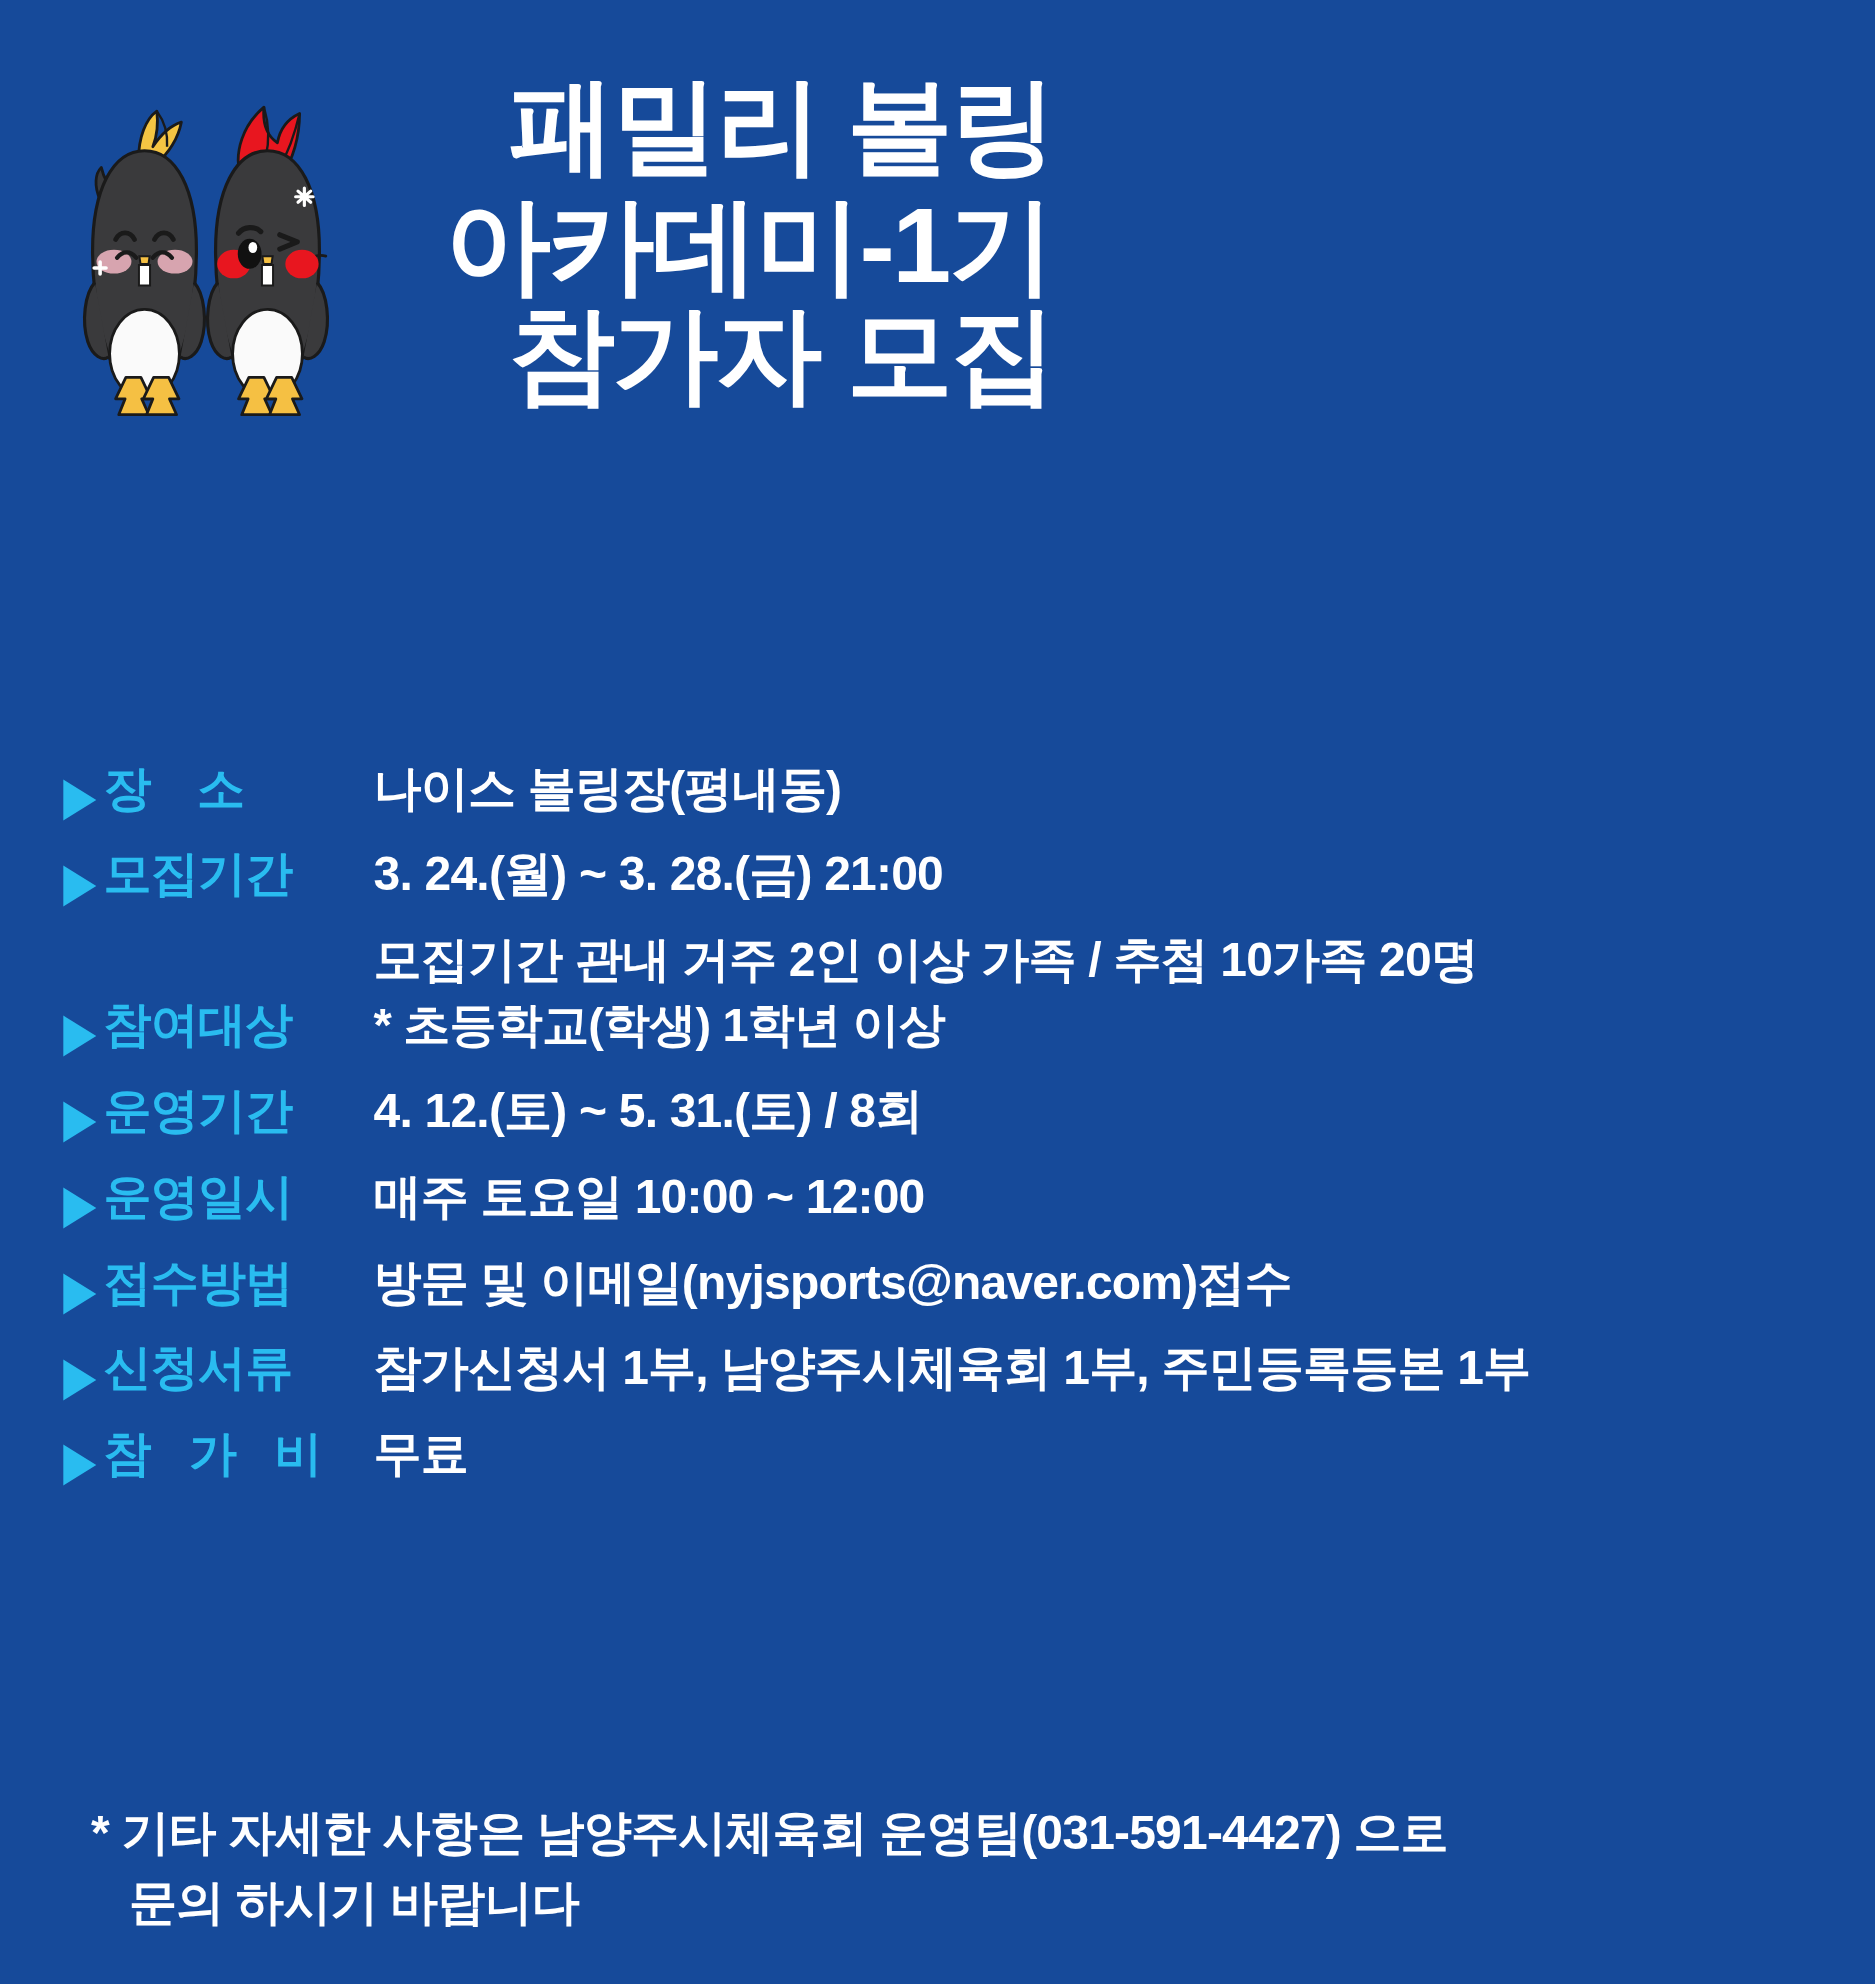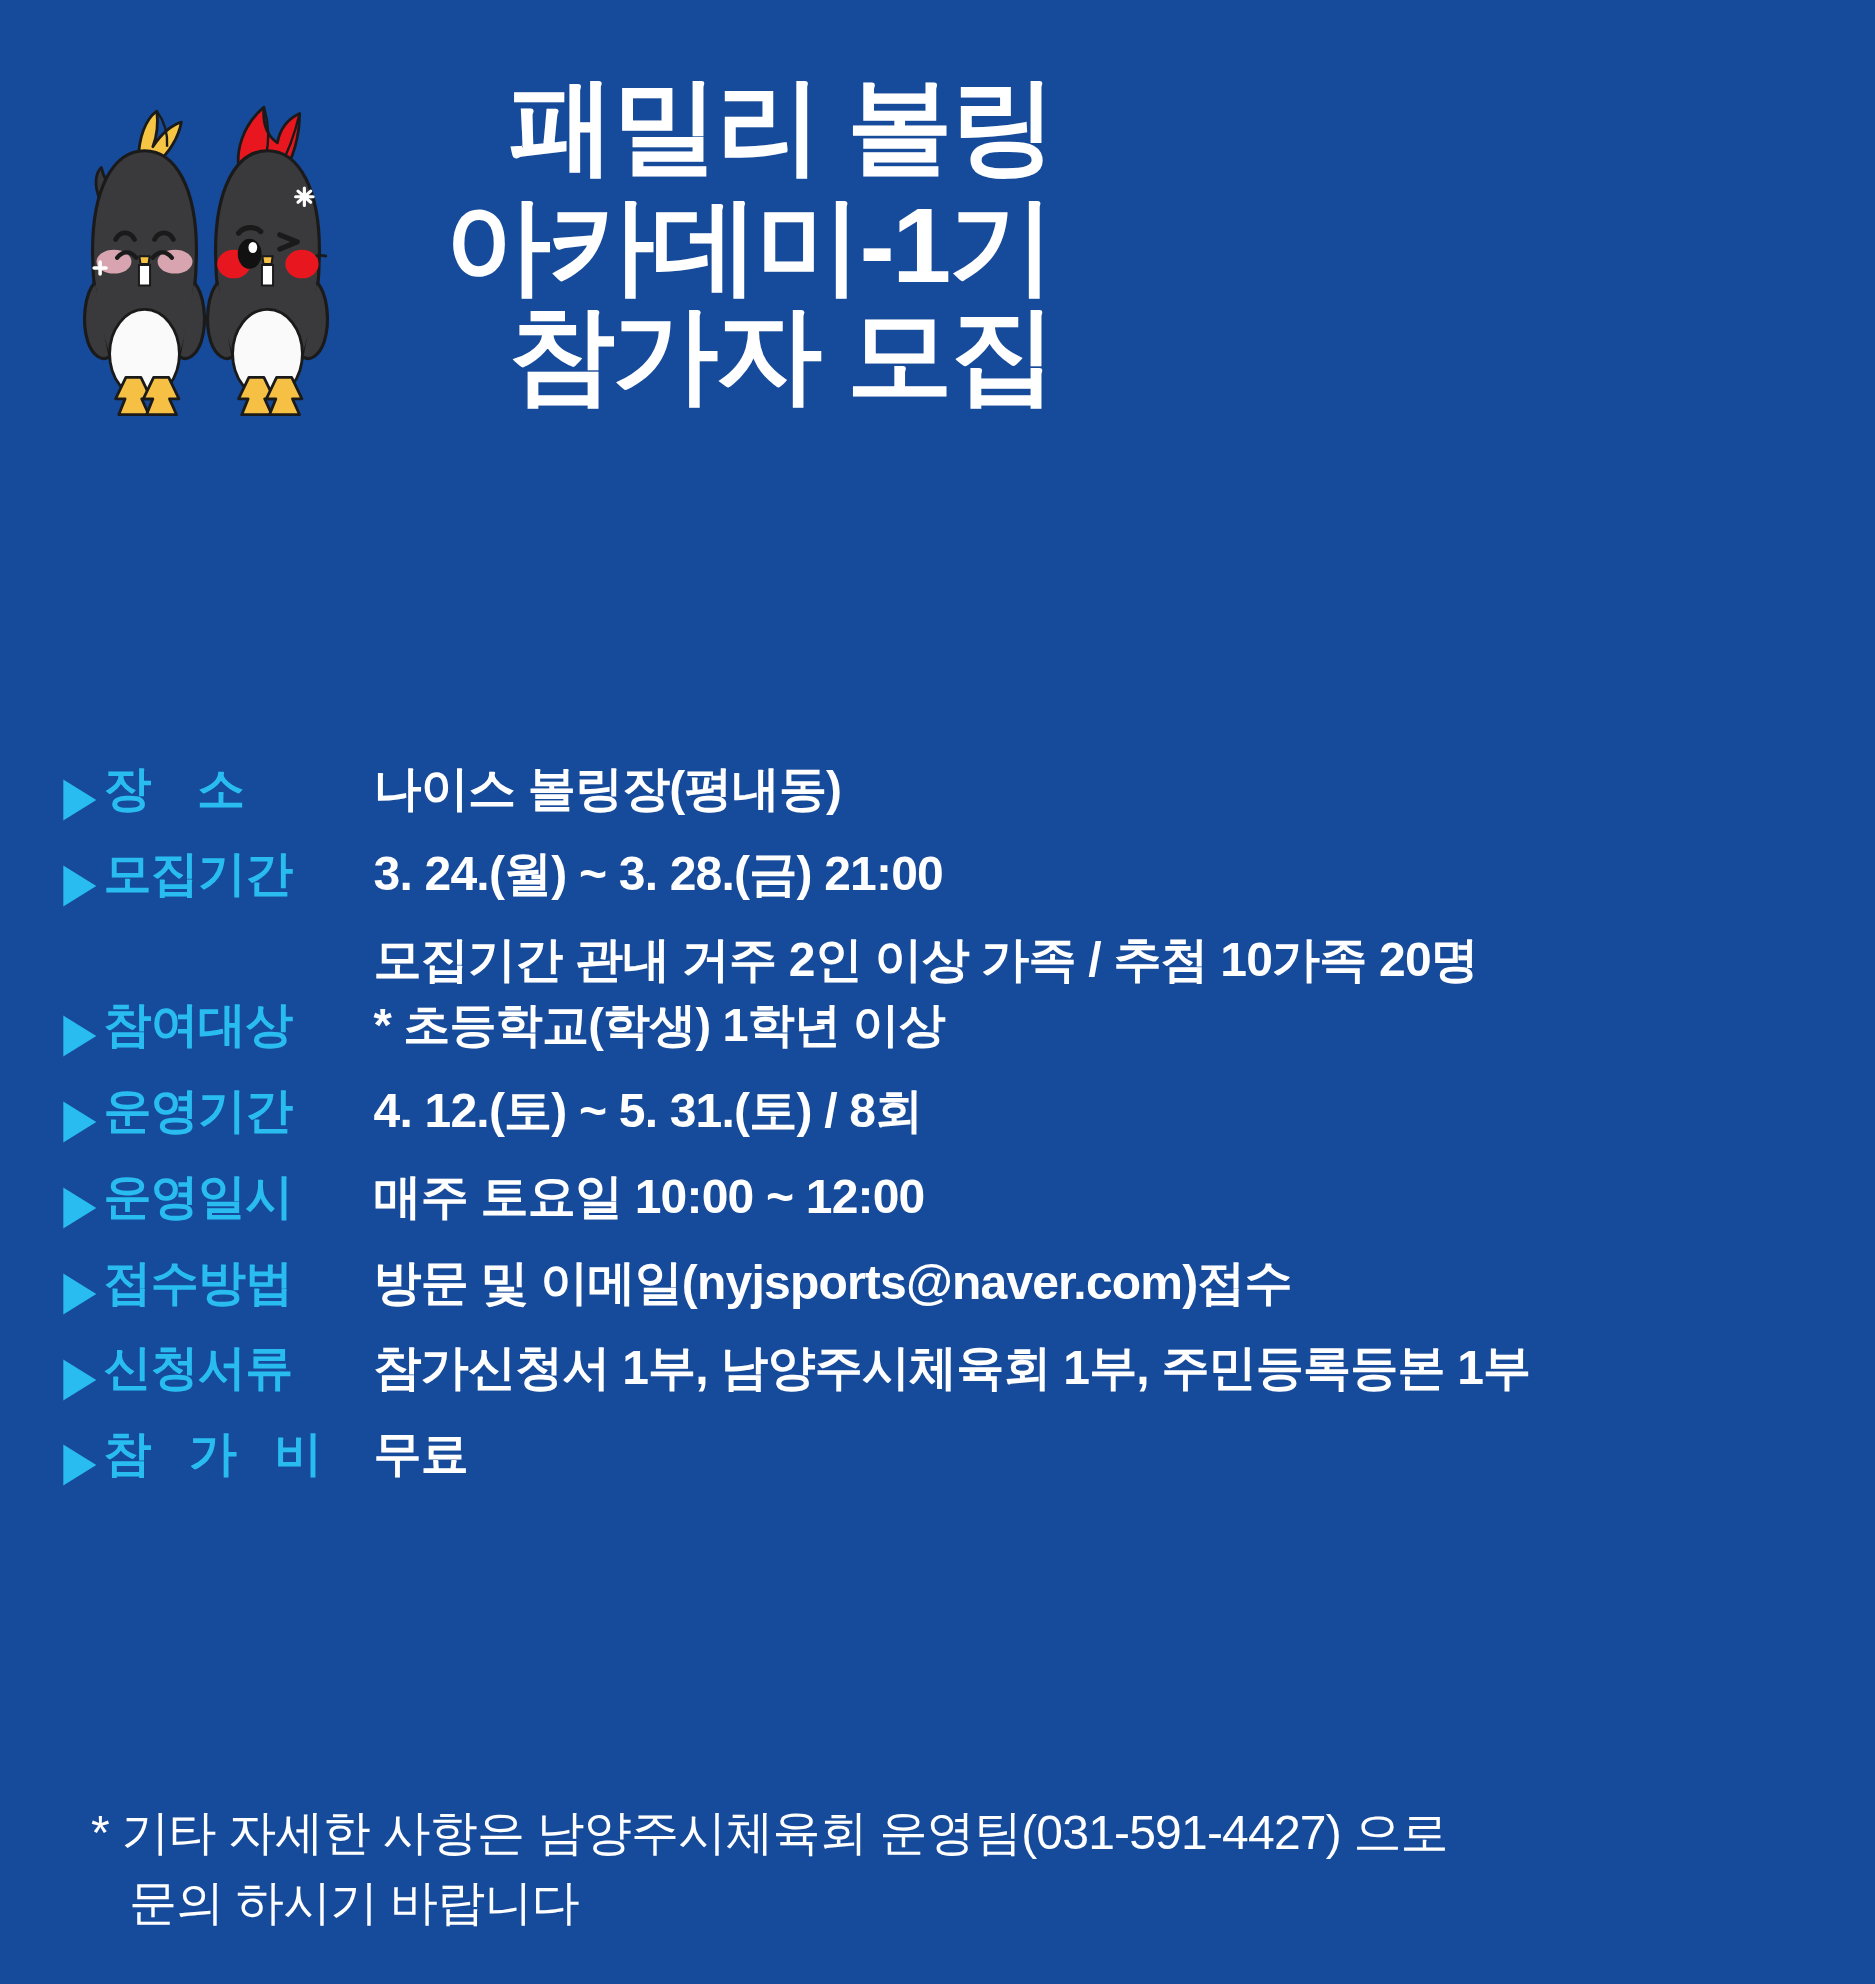--- a/index.html
+++ b/index.html
@@ -89,21 +89,21 @@
   .info-value.sub { font-size:47px; }
 
   
   #footnote {
     position:absolute;
     left:91px; top:1798px;
     width:1747px;
   }
   .footnote-line {
     color:#ffffff;
-    font-weight:normal;
+    font-weight:bold;
     font-size:48px;
     line-height:1.46;
     letter-spacing:-0.8px;
     white-space:nowrap;
   }
   .footnote-line.indent { padding-left:38px; }
 </style>
 </head>
 <body>
 

